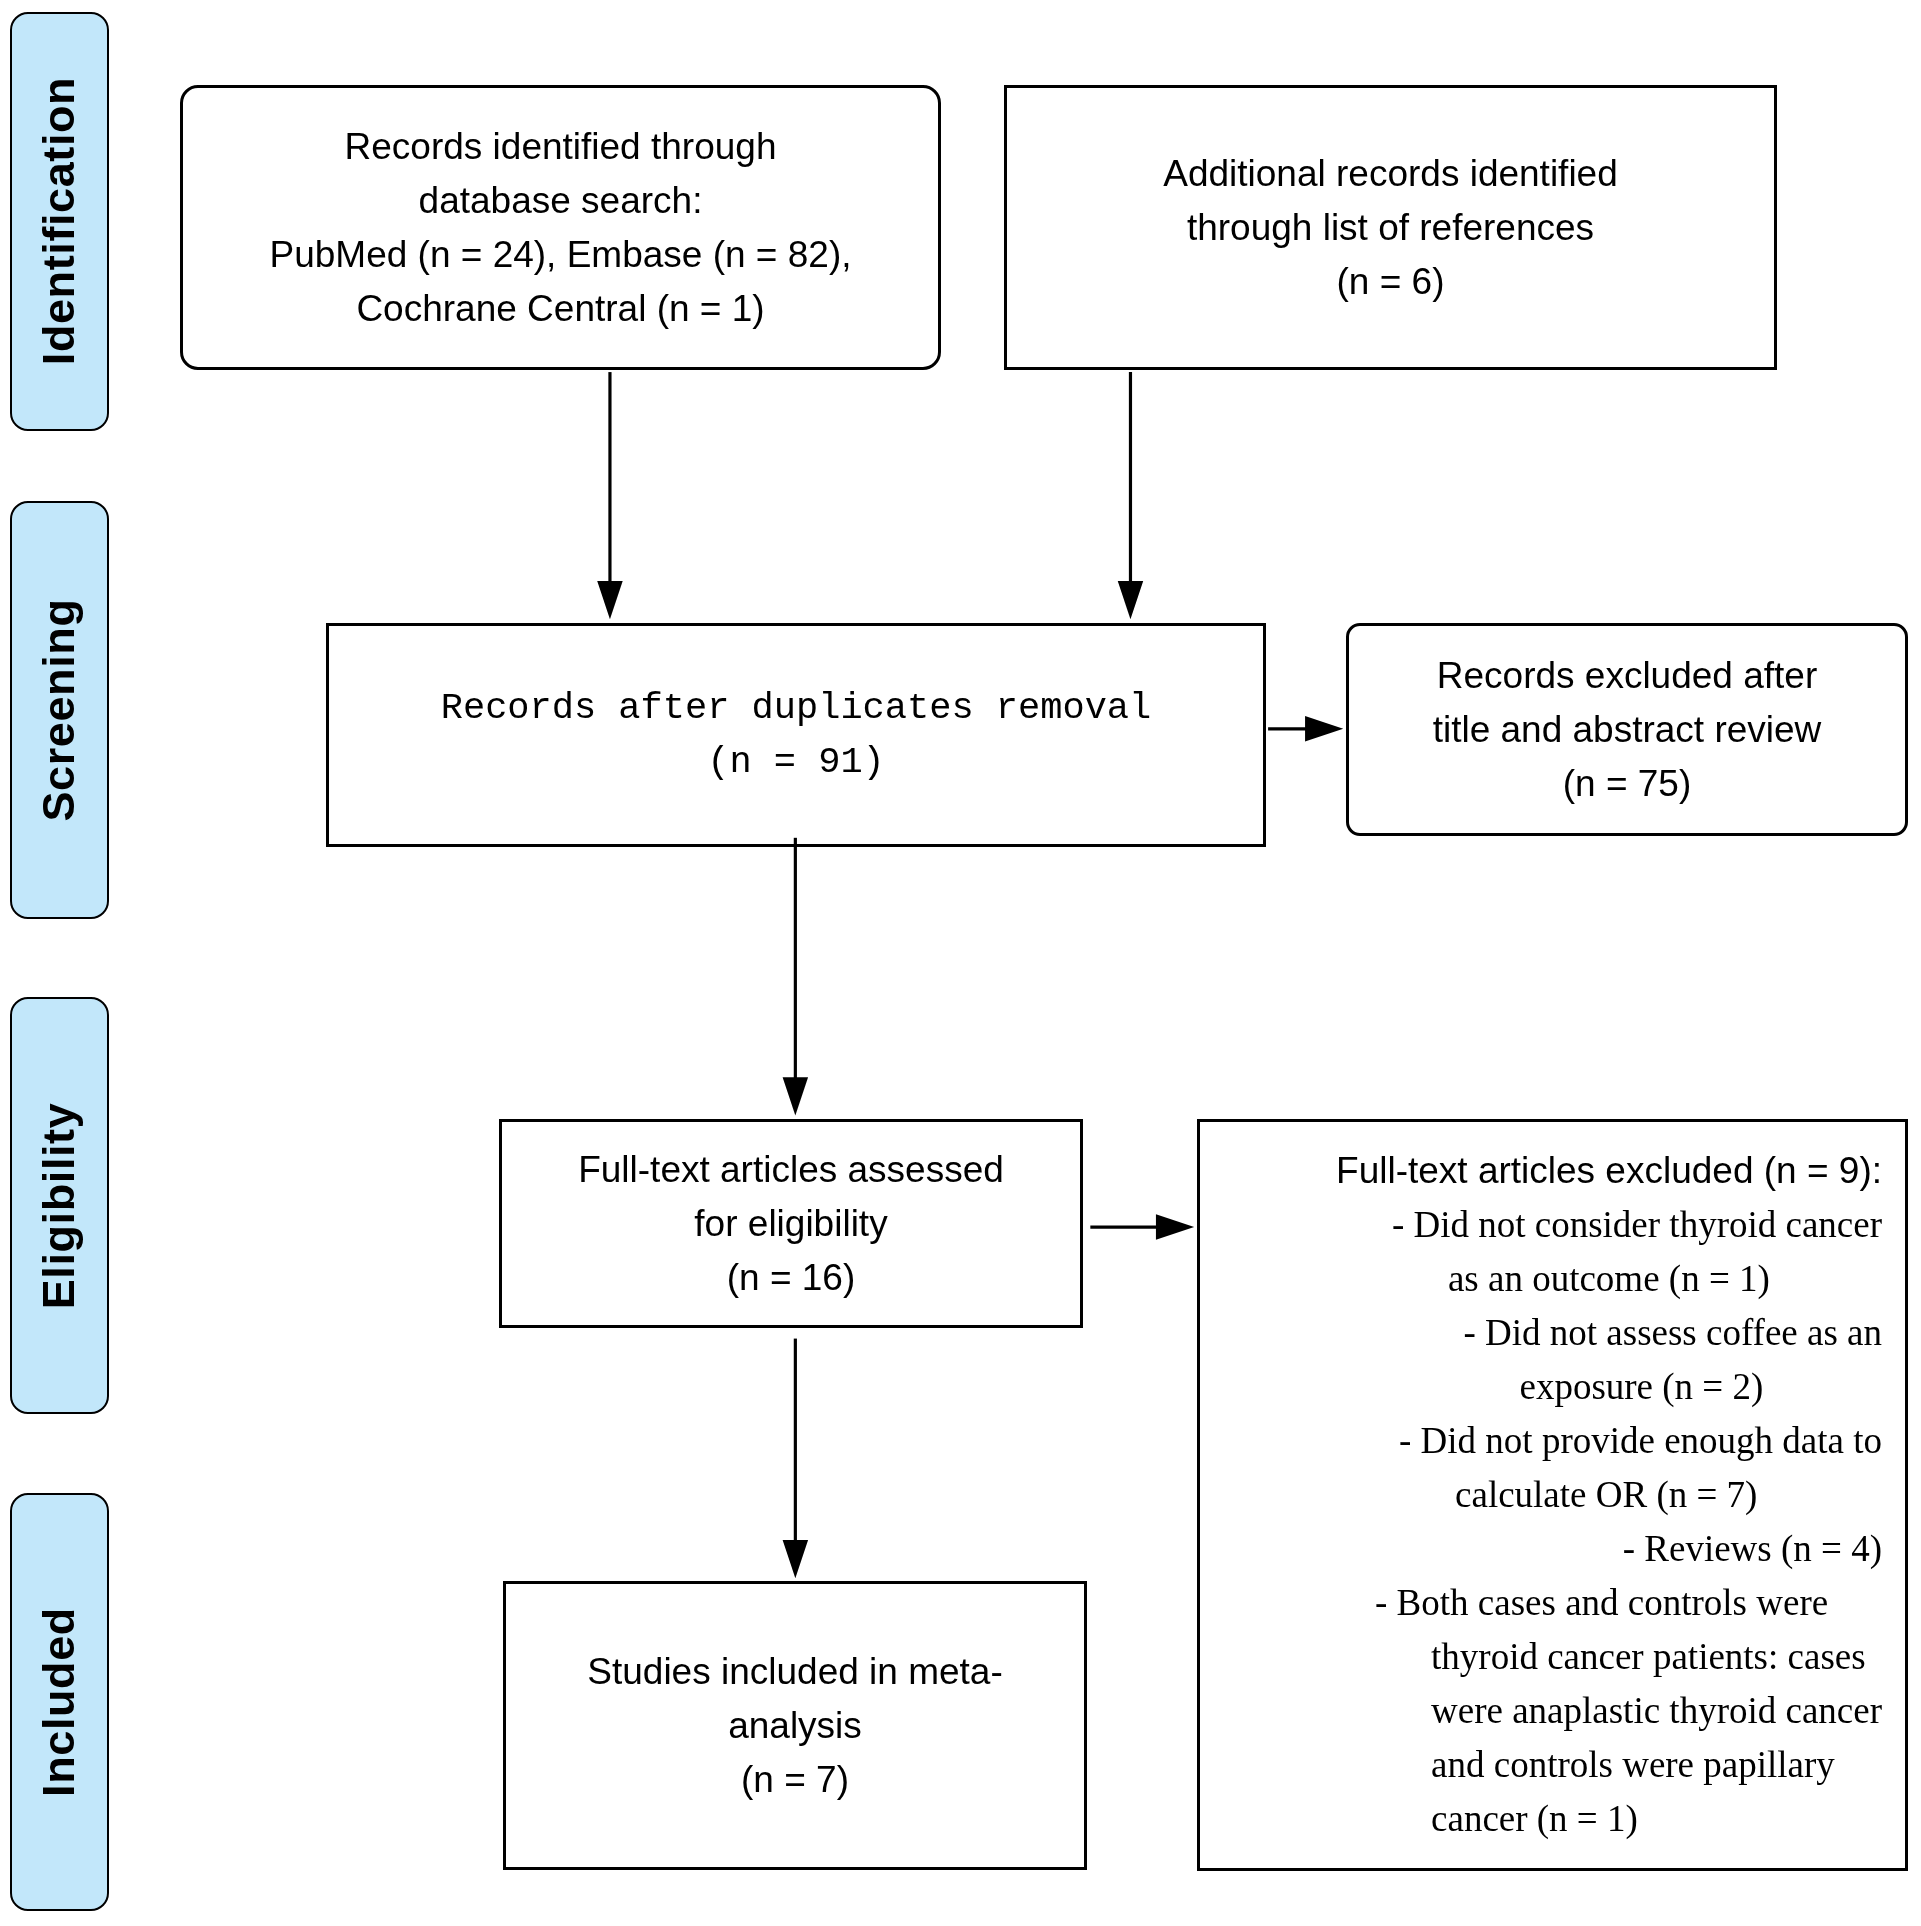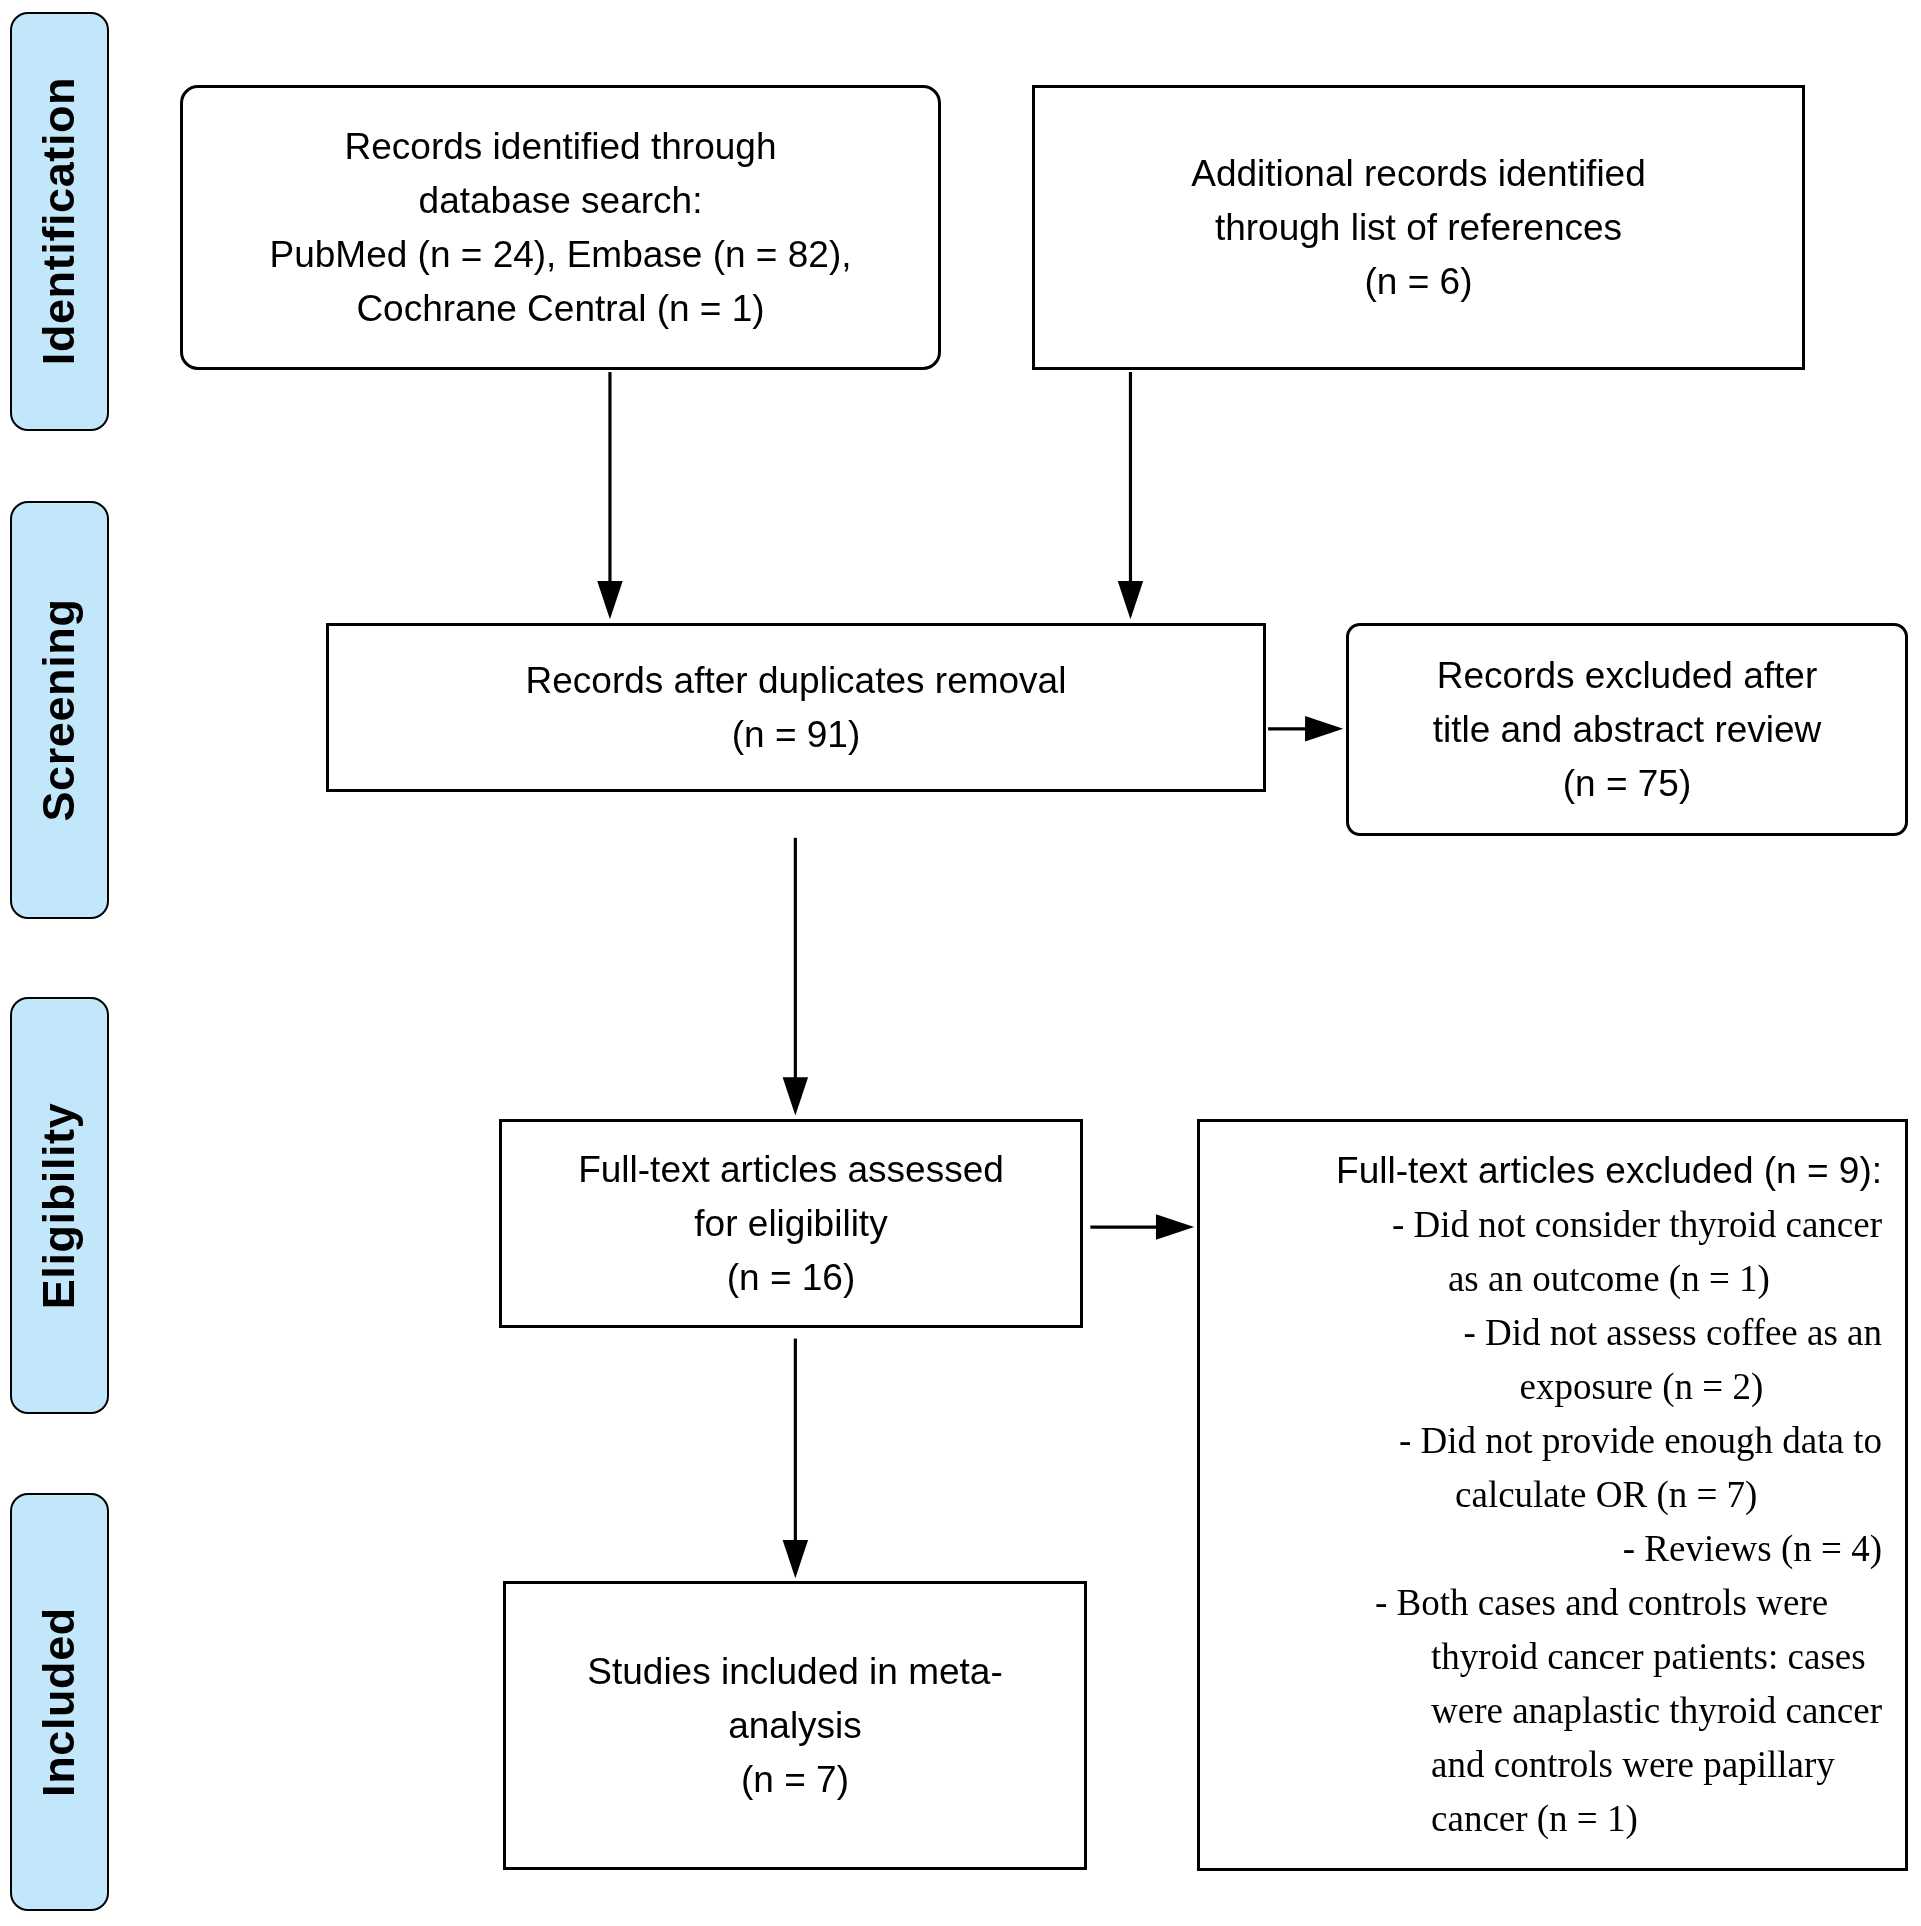--- a/index.html
+++ b/index.html
@@ -106,27 +106,27 @@
     <span class="stage-label">Included</span>
   </div>
 
   <div class="flowbox" style="left:180px; top:85px; width:761px; height:285px;border-radius:18px;">
     <span class="boxtext">Records identified through
 database search:
 PubMed (n = 24), Embase (n = 82),
 Cochrane Central (n = 1)</span>
   </div>
 
-  <div class="flowbox" style="left:1032px; top:85px; width:773px; height:285px;">
+  <div class="flowbox" style="left:1004px; top:85px; width:773px; height:285px;">
     <span class="boxtext">Additional records identified
 through list of references
 (n = 6)</span>
   </div>
 
-  <div class="flowbox" style="left:326px; top:623px; width:940px; height:169px;">
+  <div class="flowbox" style="left:326px; top:623px; width:940px; height:224px;font-family:Liberation Mono, monospace;">
     <span class="boxtext">Records after duplicates removal
 (n = 91)</span>
   </div>
 
   <div class="flowbox" style="left:1346px; top:623px; width:562px; height:213px;border-radius:14px;">
     <span class="boxtext">Records excluded after
 title and abstract review
 (n = 75)</span>
   </div>
 

